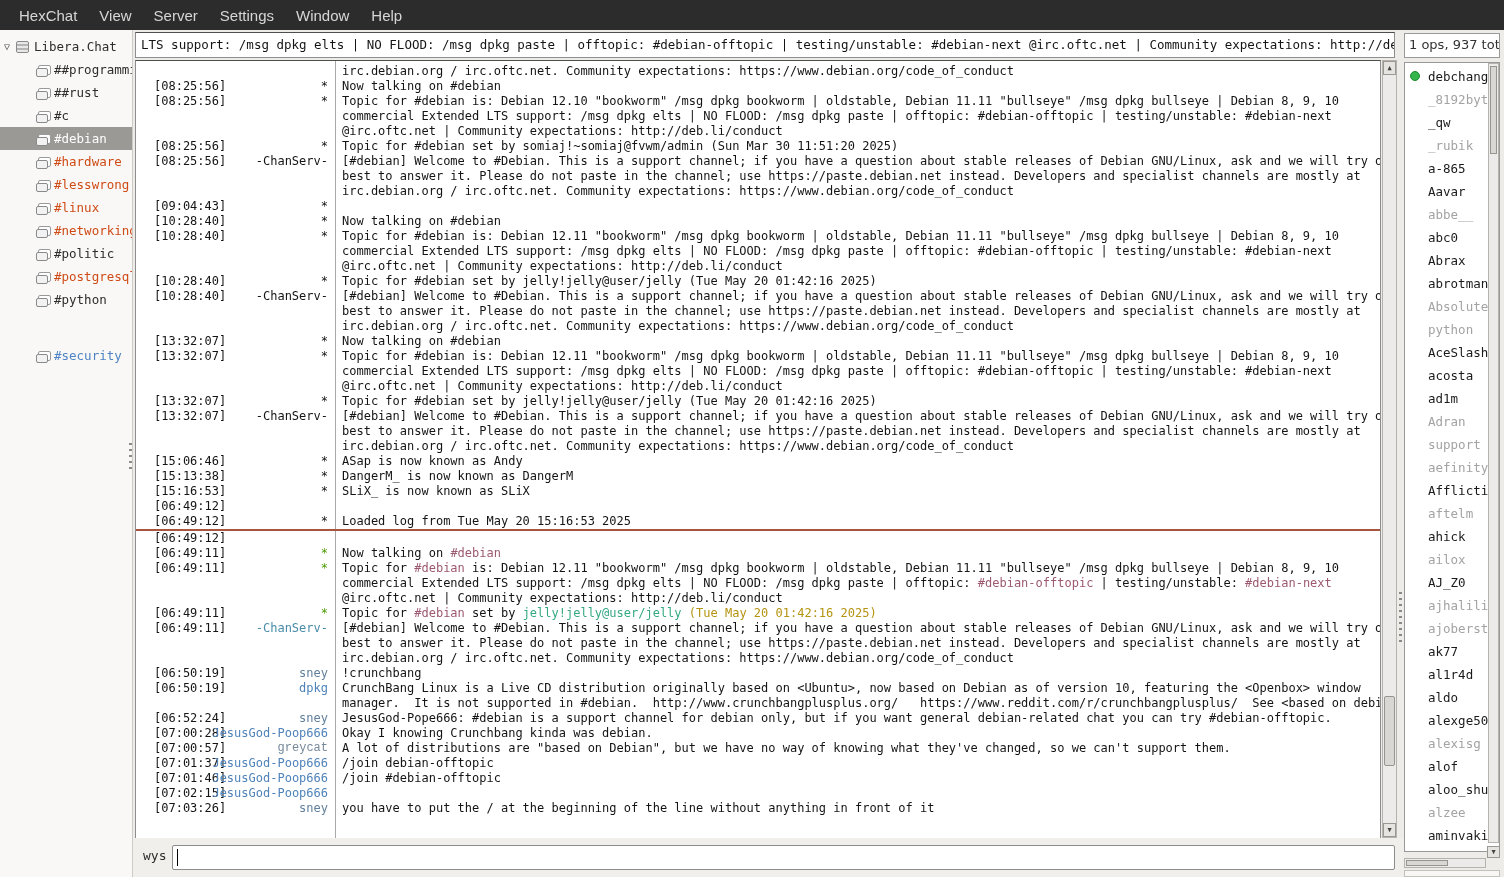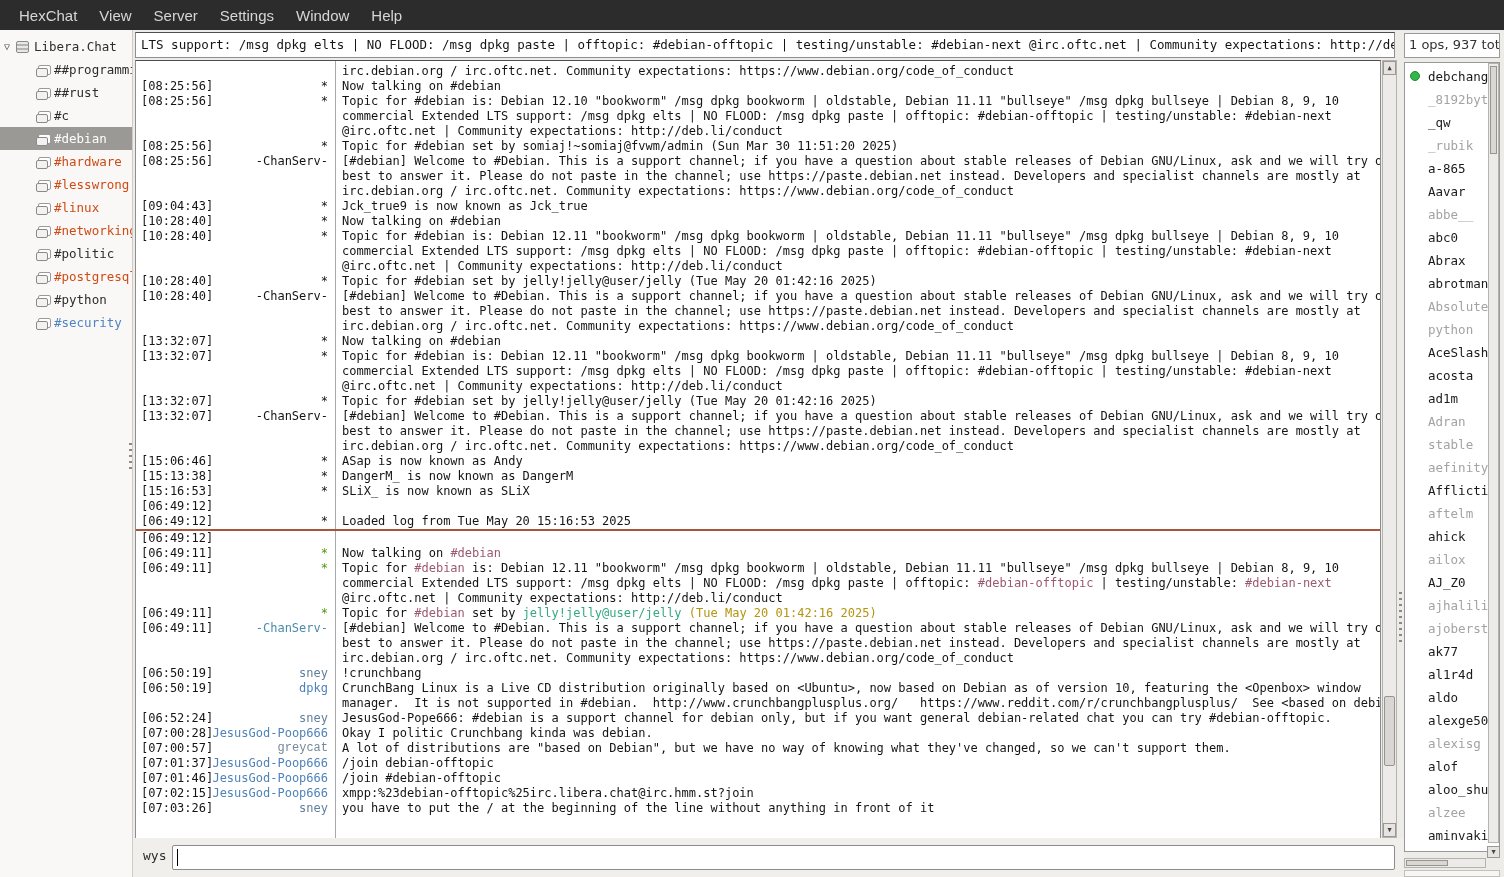--- a/index.html
+++ b/index.html
@@ -19,21 +19,21 @@
   .tree {
     position:absolute; left:0; top:30px; width:133px; height:847px;
     background:#f9f8f6; border-right:1px solid #cfccc8;
     font-size:12.5px; color:#2d2d2d; padding-top:5px; overflow:hidden;
   }
   .tree-row { height:23px; display:flex; align-items:center; white-space:nowrap; overflow:hidden; }
   .tree-row.server { padding-left:4px; }
   .tree-row.chan { padding-left:36px; }
   .tree-row.selected { background:#9a9996; color:#ffffff; }
   .tree-row.activity { color:#cf4b16; }
-  .tree-row.highlight { color:#4e84c4; }
+  .tree-row.highlight { color:#4e84c4;margin-top:33px; }
   .expander { font-size:10px; color:#555; width:12px; flex:none; }
   .srv-icon {
     width:13px; height:12px; border:1px solid #8a8a8a; border-radius:2px;
     background:repeating-linear-gradient(180deg,#e8e8e8 0 2px,#b5b5b5 2px 4px);
     margin-right:5px; flex:none;
   }
   .bubble-icon { position:relative; width:13px; height:10px; margin-right:5px; flex:none; }
   .bubble-icon::before {
     content:""; position:absolute; left:2px; top:0; width:11px; height:8px;
     border:1px solid #9a9a9a; border-radius:2px; background:#fff;
@@ -51,21 +51,21 @@
     white-space:nowrap; overflow:hidden;
   }
   
   .chatbox {
     position:absolute; left:135px; top:60px; width:1246px; height:820px;
     background:#fff; border:1px solid #8d8d8d; border-top-color:#4e4e4e; overflow:hidden;
   }
   .nick-sep { position:absolute; left:199px; top:0; bottom:0; width:1px; background:#a8a8a8; }
   .chat-lines { position:absolute; left:0; top:3px; right:0; font-size:12px; line-height:15px; color:#141414; }
   .chat-row { display:flex; white-space:pre; }
-  .c-ts { width:76px; padding-left:5px; flex:none; }
+  .c-ts { width:76px; padding-left:18px; flex:none; }
   .c-nick { width:123px; flex:none; text-align:right; padding-right:7px; overflow:hidden; }
   .c-msg { flex:1; padding-left:7px; overflow:hidden; }
   .marker-line { height:2px; background:#a8553d; margin:0; }
   .w-event { color:#141414; }
   .w-event-new { color:#4e9a06; }
   .w-notice { color:#141414; }
   .w-notice-new { color:#4a8caa; }
   .w-nick  { color:#4f83ba; }
   .w-nick2 { color:#62809c; }
   .w-nick3 { color:#74889a;font-family:Liberation Mono, monospace; }
@@ -195,21 +195,21 @@
   <div class="chat-lines">
       <div class="chat-row"><span class="c-ts"></span><span class="c-nick"></span><span class="c-msg">irc.debian.org / irc.oftc.net. Community expectations: https://www.debian.org/code_of_conduct</span></div>
       <div class="chat-row"><span class="c-ts">[08:25:56]</span><span class="c-nick w-event">*</span><span class="c-msg">Now talking on #debian</span></div>
       <div class="chat-row"><span class="c-ts">[08:25:56]</span><span class="c-nick w-event">*</span><span class="c-msg">Topic for #debian is: Debian 12.10 "bookworm" /msg dpkg bookworm | oldstable, Debian 11.11 "bullseye" /msg dpkg bullseye | Debian 8, 9, 10</span></div>
       <div class="chat-row"><span class="c-ts"></span><span class="c-nick"></span><span class="c-msg">commercial Extended LTS support: /msg dpkg elts | NO FLOOD: /msg dpkg paste | offtopic: #debian-offtopic | testing/unstable: #debian-next</span></div>
       <div class="chat-row"><span class="c-ts"></span><span class="c-nick"></span><span class="c-msg">@irc.oftc.net | Community expectations: http://deb.li/conduct</span></div>
       <div class="chat-row"><span class="c-ts">[08:25:56]</span><span class="c-nick w-event">*</span><span class="c-msg">Topic for #debian set by somiaj!~somiaj@fvwm/admin (Sun Mar 30 11:51:20 2025)</span></div>
       <div class="chat-row"><span class="c-ts">[08:25:56]</span><span class="c-nick w-notice">-ChanServ-</span><span class="c-msg">[#debian] Welcome to #Debian. This is a support channel; if you have a question about stable releases of Debian GNU/Linux, ask and we will try our</span></div>
       <div class="chat-row"><span class="c-ts"></span><span class="c-nick"></span><span class="c-msg">best to answer it. Please do not paste in the channel; use https://paste.debian.net instead. Developers and specialist channels are mostly at</span></div>
       <div class="chat-row"><span class="c-ts"></span><span class="c-nick"></span><span class="c-msg">irc.debian.org / irc.oftc.net. Community expectations: https://www.debian.org/code_of_conduct</span></div>
-      <div class="chat-row"><span class="c-ts">[09:04:43]</span><span class="c-nick w-event">*</span><span class="c-msg">Jck_true9 is now known as Jck_true</span></div>
+      <div class="chat-row"><span class="c-ts">[09:04:43]</span><span class="c-nick w-event">*</span></div>
       <div class="chat-row"><span class="c-ts">[10:28:40]</span><span class="c-nick w-event">*</span><span class="c-msg">Now talking on #debian</span></div>
       <div class="chat-row"><span class="c-ts">[10:28:40]</span><span class="c-nick w-event">*</span><span class="c-msg">Topic for #debian is: Debian 12.11 "bookworm" /msg dpkg bookworm | oldstable, Debian 11.11 "bullseye" /msg dpkg bullseye | Debian 8, 9, 10</span></div>
       <div class="chat-row"><span class="c-ts"></span><span class="c-nick"></span><span class="c-msg">commercial Extended LTS support: /msg dpkg elts | NO FLOOD: /msg dpkg paste | offtopic: #debian-offtopic | testing/unstable: #debian-next</span></div>
       <div class="chat-row"><span class="c-ts"></span><span class="c-nick"></span><span class="c-msg">@irc.oftc.net | Community expectations: http://deb.li/conduct</span></div>
       <div class="chat-row"><span class="c-ts">[10:28:40]</span><span class="c-nick w-event">*</span><span class="c-msg">Topic for #debian set by jelly!jelly@user/jelly (Tue May 20 01:42:16 2025)</span></div>
       <div class="chat-row"><span class="c-ts">[10:28:40]</span><span class="c-nick w-notice">-ChanServ-</span><span class="c-msg">[#debian] Welcome to #Debian. This is a support channel; if you have a question about stable releases of Debian GNU/Linux, ask and we will try our</span></div>
       <div class="chat-row"><span class="c-ts"></span><span class="c-nick"></span><span class="c-msg">best to answer it. Please do not paste in the channel; use https://paste.debian.net instead. Developers and specialist channels are mostly at</span></div>
       <div class="chat-row"><span class="c-ts"></span><span class="c-nick"></span><span class="c-msg">irc.debian.org / irc.oftc.net. Community expectations: https://www.debian.org/code_of_conduct</span></div>
       <div class="chat-row"><span class="c-ts">[13:32:07]</span><span class="c-nick w-event">*</span><span class="c-msg">Now talking on #debian</span></div>
       <div class="chat-row"><span class="c-ts">[13:32:07]</span><span class="c-nick w-event">*</span><span class="c-msg">Topic for #debian is: Debian 12.11 "bookworm" /msg dpkg bookworm | oldstable, Debian 11.11 "bullseye" /msg dpkg bullseye | Debian 8, 9, 10</span></div>
@@ -231,25 +231,25 @@
       <div class="chat-row"><span class="c-ts"></span><span class="c-nick"></span><span class="c-msg"><span>commercial Extended LTS support: /msg dpkg elts | NO FLOOD: /msg dpkg paste | offtopic: </span><span class="s-chan">#debian-offtopic</span><span> | testing/unstable: </span><span class="s-chan">#debian-next</span></span></div>
       <div class="chat-row"><span class="c-ts"></span><span class="c-nick"></span><span class="c-msg">@irc.oftc.net | Community expectations: http://deb.li/conduct</span></div>
       <div class="chat-row"><span class="c-ts">[06:49:11]</span><span class="c-nick w-event-new">*</span><span class="c-msg"><span>Topic for </span><span class="s-chan">#debian</span><span> set by </span><span class="s-user">jelly!jelly@user/jelly</span><span> </span><span class="s-date">(Tue May 20 01:42:16 2025)</span></span></div>
       <div class="chat-row"><span class="c-ts">[06:49:11]</span><span class="c-nick w-notice-new">-ChanServ-</span><span class="c-msg">[#debian] Welcome to #Debian. This is a support channel; if you have a question about stable releases of Debian GNU/Linux, ask and we will try our</span></div>
       <div class="chat-row"><span class="c-ts"></span><span class="c-nick"></span><span class="c-msg">best to answer it. Please do not paste in the channel; use https://paste.debian.net instead. Developers and specialist channels are mostly at</span></div>
       <div class="chat-row"><span class="c-ts"></span><span class="c-nick"></span><span class="c-msg">irc.debian.org / irc.oftc.net. Community expectations: https://www.debian.org/code_of_conduct</span></div>
       <div class="chat-row"><span class="c-ts">[06:50:19]</span><span class="c-nick w-nick2">sney</span><span class="c-msg">!crunchbang</span></div>
       <div class="chat-row"><span class="c-ts">[06:50:19]</span><span class="c-nick w-nick">dpkg</span><span class="c-msg">CrunchBang Linux is a Live CD distribution originally based on &lt;Ubuntu&gt;, now based on Debian as of version 10, featuring the &lt;Openbox&gt; window</span></div>
       <div class="chat-row"><span class="c-ts"></span><span class="c-nick"></span><span class="c-msg">manager.  It is not supported in #debian.  http://www.crunchbangplusplus.org/   https://www.reddit.com/r/crunchbangplusplus/  See &lt;based on debian&gt;.</span></div>
       <div class="chat-row"><span class="c-ts">[06:52:24]</span><span class="c-nick w-nick2">sney</span><span class="c-msg">JesusGod-Pope666: #debian is a support channel for debian only, but if you want general debian-related chat you can try #debian-offtopic.</span></div>
-      <div class="chat-row"><span class="c-ts">[07:00:28]</span><span class="c-nick w-nick">JesusGod-Poop666</span><span class="c-msg">Okay I politic Crunchbang kinda was debian.</span></div>
+      <div class="chat-row"><span class="c-ts">[07:00:28]</span><span class="c-nick w-nick">JesusGod-Poop666</span><span class="c-msg">Okay I knowing Crunchbang kinda was debian.</span></div>
       <div class="chat-row"><span class="c-ts">[07:00:57]</span><span class="c-nick w-nick3">greycat</span><span class="c-msg">A lot of distributions are "based on Debian", but we have no way of knowing what they've changed, so we can't support them.</span></div>
       <div class="chat-row"><span class="c-ts">[07:01:37]</span><span class="c-nick w-nick">JesusGod-Poop666</span><span class="c-msg">/join debian-offtopic</span></div>
       <div class="chat-row"><span class="c-ts">[07:01:46]</span><span class="c-nick w-nick">JesusGod-Poop666</span><span class="c-msg">/join #debian-offtopic</span></div>
-      <div class="chat-row"><span class="c-ts">[07:02:15]</span><span class="c-nick w-nick">JesusGod-Poop666</span><span class="c-msg">xmpp:%23debian-offtopic%25irc.libera.chat@irc.hmm.st?join</span></div>
+      <div class="chat-row"><span class="c-ts">[07:02:15]</span><span class="c-nick w-nick">JesusGod-Poop666</span></div>
       <div class="chat-row"><span class="c-ts">[07:03:26]</span><span class="c-nick w-nick2">sney</span><span class="c-msg">you have to put the / at the beginning of the line without anything in front of it</span></div>
     </div>
 </div>
 
 <div class="chat-scroll">
   <div class="sb-btn sb-up">▲</div>
   <div class="chat-thumb"></div>
   <div class="sb-btn sb-down">▼</div>
 </div>
 <div class="grip grip-right"></div>
@@ -299,21 +299,21 @@
     <div class="user-row">
       <span>acosta</span>
     </div>
     <div class="user-row">
       <span>ad1m</span>
     </div>
     <div class="user-row away">
       <span>Adran</span>
     </div>
     <div class="user-row away">
-      <span>stable</span>
+      <span>support</span>
     </div>
     <div class="user-row away">
       <span>aefinity</span>
     </div>
     <div class="user-row">
       <span>Affliction</span>
     </div>
     <div class="user-row away">
       <span>aftelm</span>
     </div>

